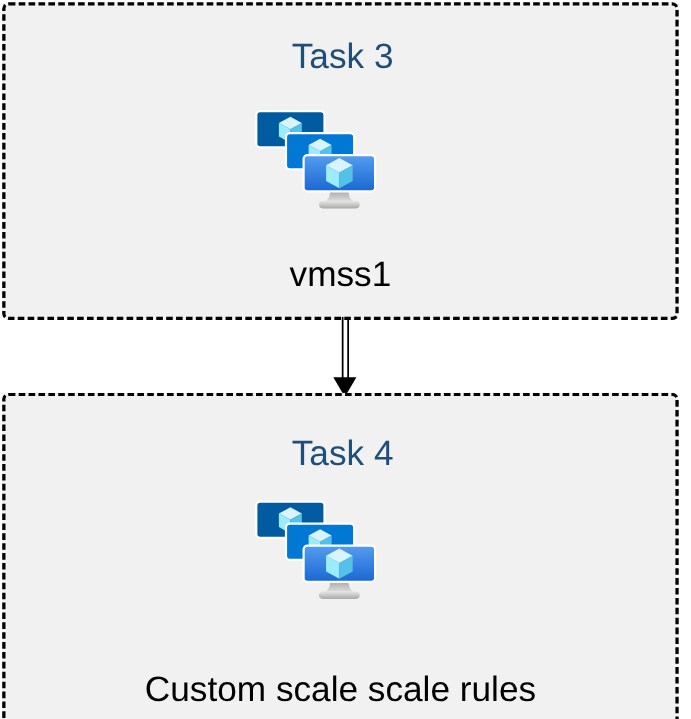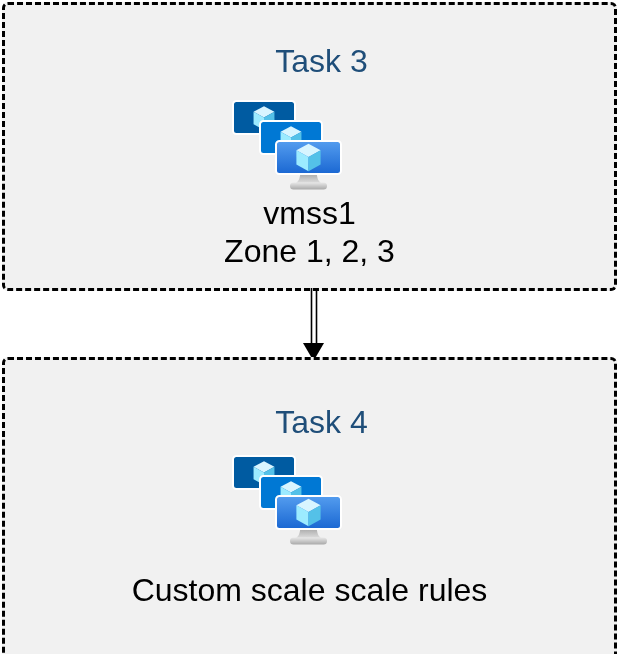--- a/index.html
+++ b/index.html
@@ -24,40 +24,41 @@
 
   .task-title {
     position: absolute;
     width: 100%;
     text-align: center;
     font-size: 32px;
     line-height: 40px;
     font-weight: 400;
     color: #1f4e79;
     letter-spacing: 0px;
-    margin: 12px;
+    margin: 2px;
   }
   #box-task3 .task-title { top: 24px; }
   #box-task4 .task-title { top: 30px; }
 
   .vmss-icon {
     position: absolute;
     left: 226px;
     top: 92px;
     width: 112px;
     height: 94px;
   }
 
   .caption {
     position: absolute;
     width: 100%;
     text-align: center;
     font-size: 32px;
     line-height: 38px;
     color: #000000;
+    margin-top: 36px;
   }
   #box-task3 .caption { top: 189px; }
   #box-task4 .caption { top: 211px; }
 
   .connector {
     position: absolute;
     left: 300px;
     top: 288px;
     width: 27px;
     height: 74px;
@@ -103,21 +104,20 @@
   </defs>
 </svg>
 
 <section class="task-box" id="box-task3">
   <h2 class="task-title">Task 3</h2>
   <svg class="vmss-icon" viewBox="0 0 112 94">
     <use href="#vmss-symbol"></use>
   </svg>
   <div class="caption">
     <div>vmss1</div>
-    <div>Zone 1, 2, 3</div>
   </div>
 </section>
 
 <svg class="connector" viewBox="0 0 27 74">
   <line x1="11.5" y1="0" x2="11.5" y2="56" stroke="#000000" stroke-width="1.6"></line>
   <line x1="16.5" y1="0" x2="16.5" y2="56" stroke="#000000" stroke-width="1.6"></line>
   <polygon points="3,55 24,55 13.5,73" fill="#000000"></polygon>
 </svg>
 
 <section class="task-box" id="box-task4">

